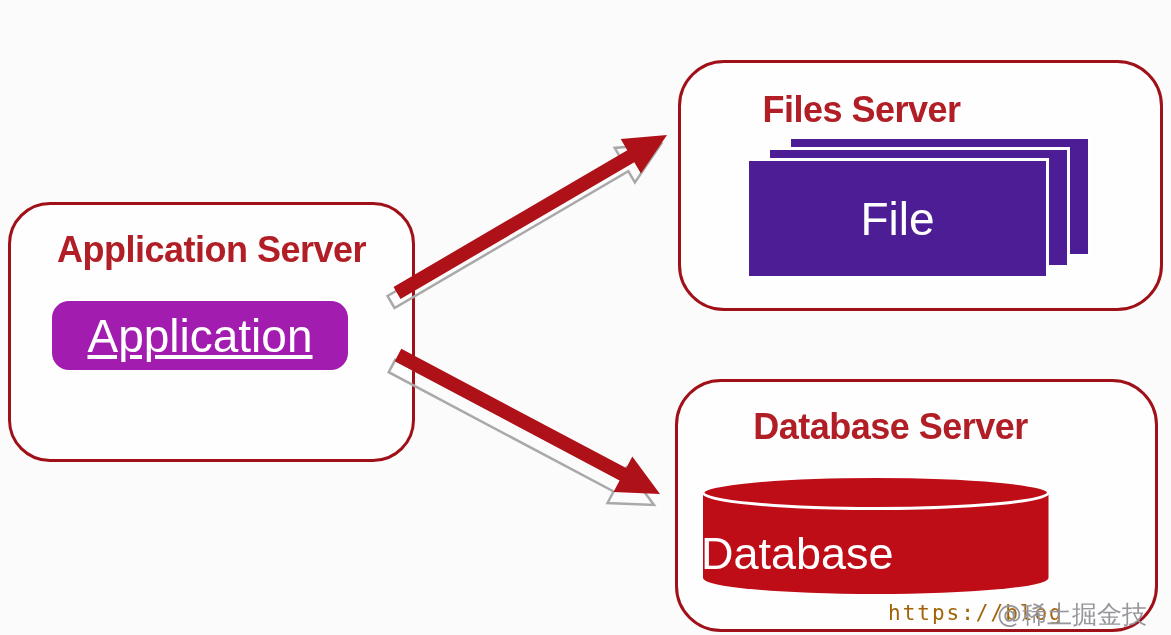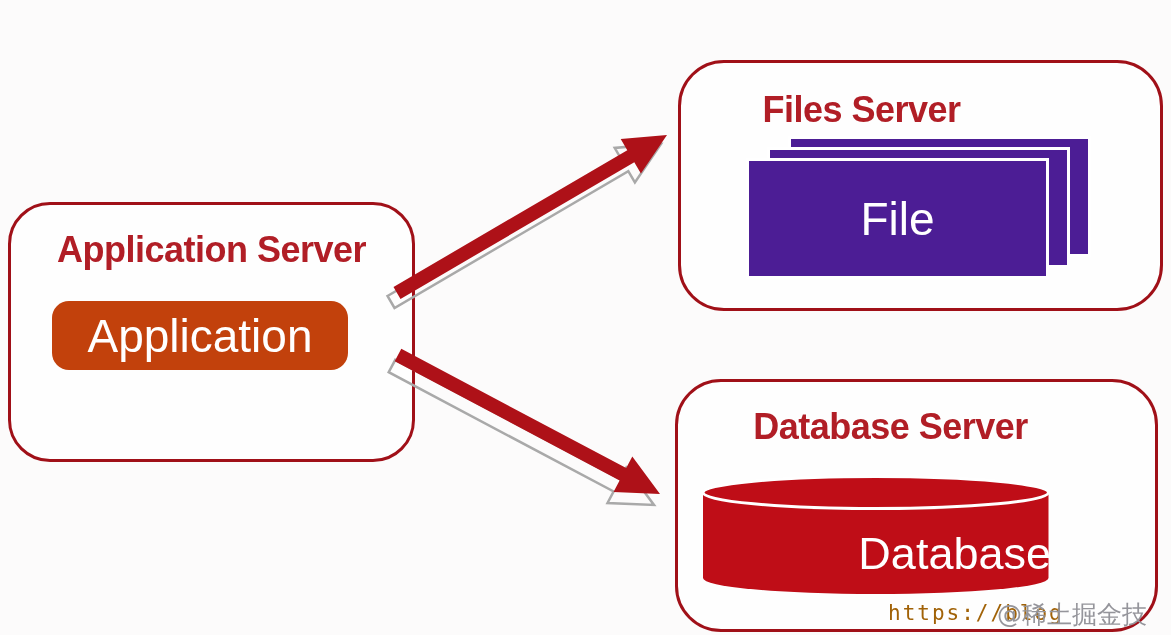--- a/index.html
+++ b/index.html
@@ -32,26 +32,27 @@
   .node.files{left:678px;top:12px;width:485px;height:251px;border-radius:46px;margin-top:48px;}
   .node.files .node-title{top:26px;padding-right:118px;}
   .node.db{left:675px;top:379px;width:483px;height:253px;border-radius:46px;}
   .node.db .node-title{top:24px;padding-right:52px;}
 
   
   .app-button{
     position:absolute;
     left:41px;top:96px;
     width:296px;height:69px;
-    background:#c2410c;
+    background:#a21caf;
     border-radius:17px;
     display:flex;align-items:center;justify-content:center;
     color:#ffffff;
     font-size:46px;
     font-weight:400;
+    text-decoration:underline;
   }
   .app-button::after{
     content:"";
     position:absolute;
     left:-2px;right:-2px;top:12px;bottom:-11px;
     border:3px solid #b9b9bc;
     border-top:none;
     border-radius:0 0 22px 22px;
     z-index:-1;
   }
@@ -70,21 +71,21 @@
     left:65px;top:95px;z-index:3;
     display:flex;align-items:center;justify-content:center;
     color:#ffffff;font-size:46px;font-weight:400;
   }
 
   
   .cylinder-svg{position:absolute;left:23px;top:93px;z-index:1;}
   .db-label{
     position:absolute;
     left:23px;top:146px;width:350px;
-    text-align:right;
+    text-align:left;
     color:#ffffff;font-size:45px;font-weight:400;
     z-index:2;
   }
 
   
   .arrow{position:absolute;overflow:visible;}
   .arrow1{left:380px;top:112px;}
   .arrow2{left:385px;top:345px;}
   .arrow .shadow{stroke:#a9a9a9;stroke-width:2.5;fill:none;}
   .arrow .body{fill:#AE1118;}

